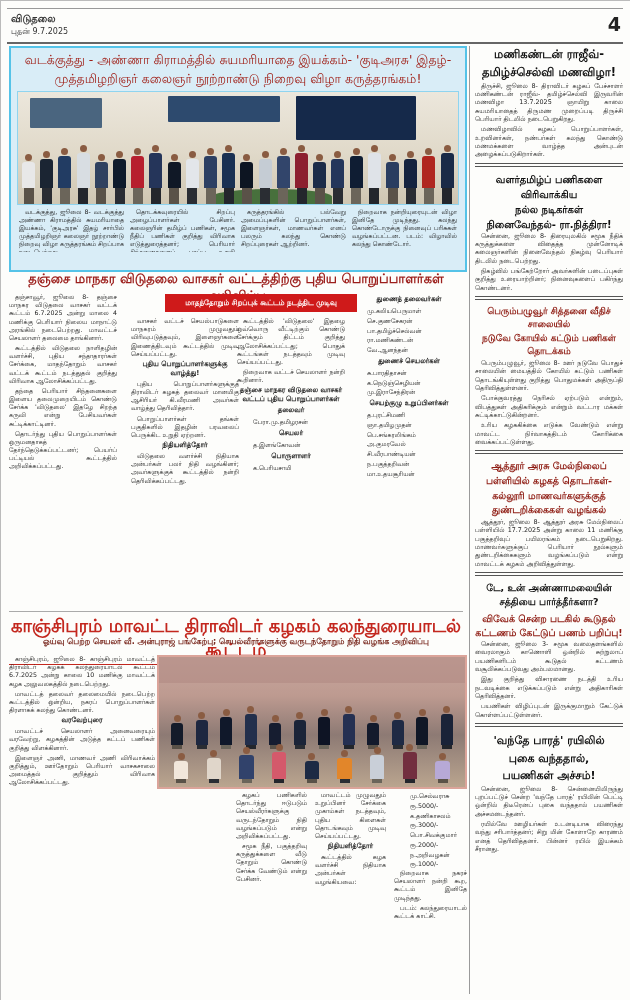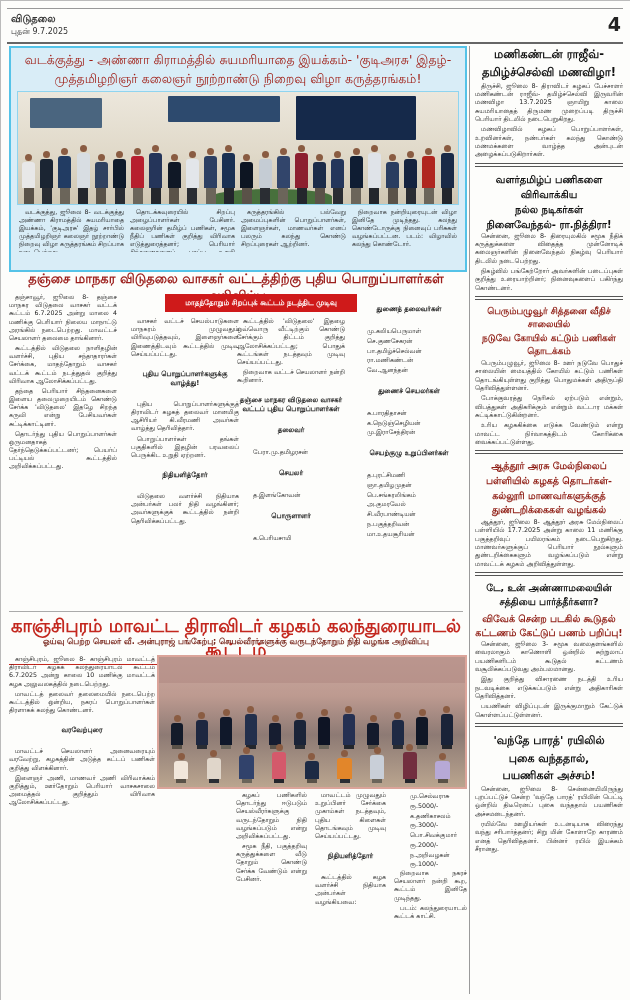--- a/index.html
+++ b/index.html
@@ -24,21 +24,21 @@
   .banner-lines{background-image:repeating-linear-gradient(#ffffff33 0 2px,transparent 2px 6px);}
   #grass{position:absolute;left:44%;bottom:0;width:120px;height:15px;background:#47703c;border-radius:50% 50% 0 0;}
   .people-row{position:absolute;left:0;right:0;bottom:0;display:flex;align-items:flex-end;justify-content:space-between;padding:0 4px;}
   .person{display:flex;flex-direction:column;align-items:center;}
   .p-head{width:7px;height:7px;border-radius:50%;background:#8a5c42;margin-bottom:1px;}
   .p-torso{width:13px;border-radius:3px 3px 0 0;}
   .p-legs{width:10px;height:16px;}
   #top-caption{display:flex;gap:6px;margin:3px 8px 0;height:44px;overflow:hidden;}
   .cap-col{flex:1;overflow:hidden;}
   p.body-p{font-size:6.3px;line-height:1.3;text-align:justify;margin:0 0 2px;text-indent:6px;}
-  .colhead{font-size:6.8px;font-weight:bold;text-align:center;margin:12px 0;}
+  .colhead{font-size:6.8px;font-weight:bold;text-align:center;margin:2px 0;}
   .name-line{font-size:6.3px;line-height:1.55;padding-left:16px;}
   
   #mid-headline{left:8px;top:270px;width:454px;text-align:center;font-weight:bold;font-size:13px;color:#9c1f1c;}
   #mid-cols{left:8px;top:292px;width:458px;height:318px;overflow:hidden;}
   .mcol{position:absolute;top:0;height:318px;overflow:hidden;}
   #mcol1{left:0;width:108px;} #mcol2{left:122px;width:108px;padding-top:24px;}
   #mcol3{left:228px;width:108px;padding-top:24px;} #mcol4{left:342px;width:116px;}
   #red-banner{position:absolute;left:156px;top:1px;width:192px;height:18px;background:#cf1a1a;color:#fff;
               font-weight:bold;font-size:7.2px;display:flex;align-items:center;justify-content:center;text-align:center;}
   

